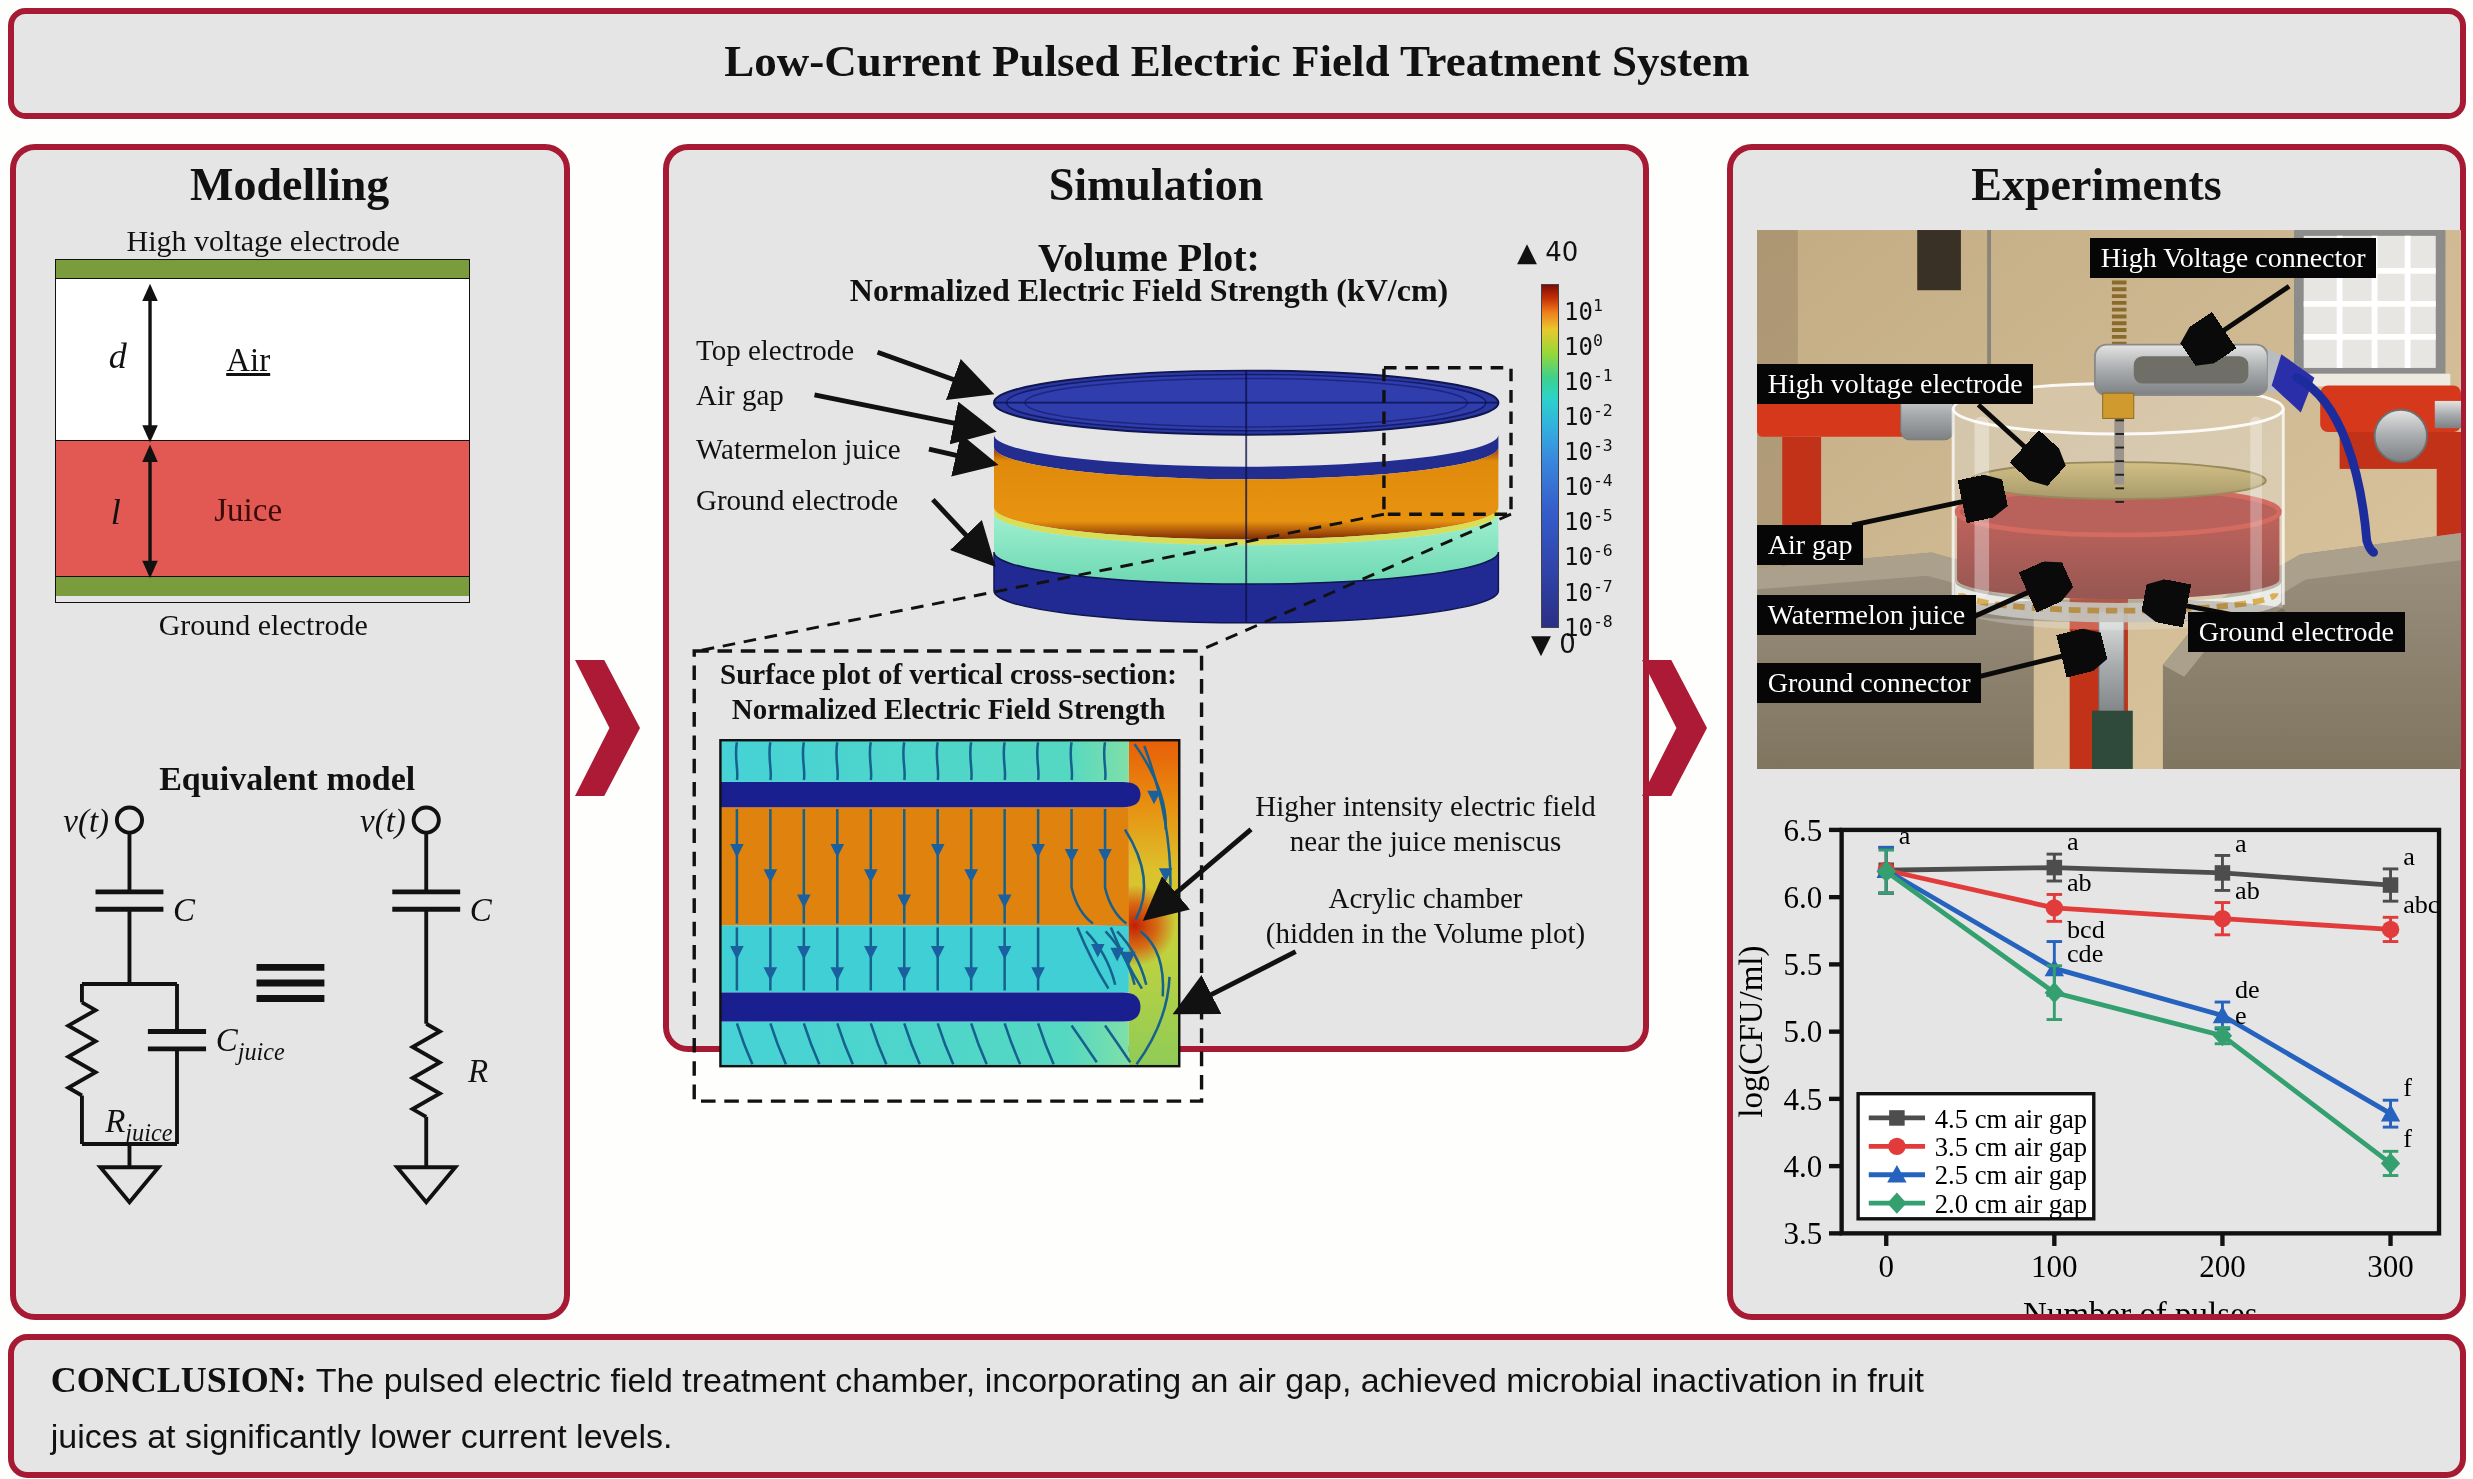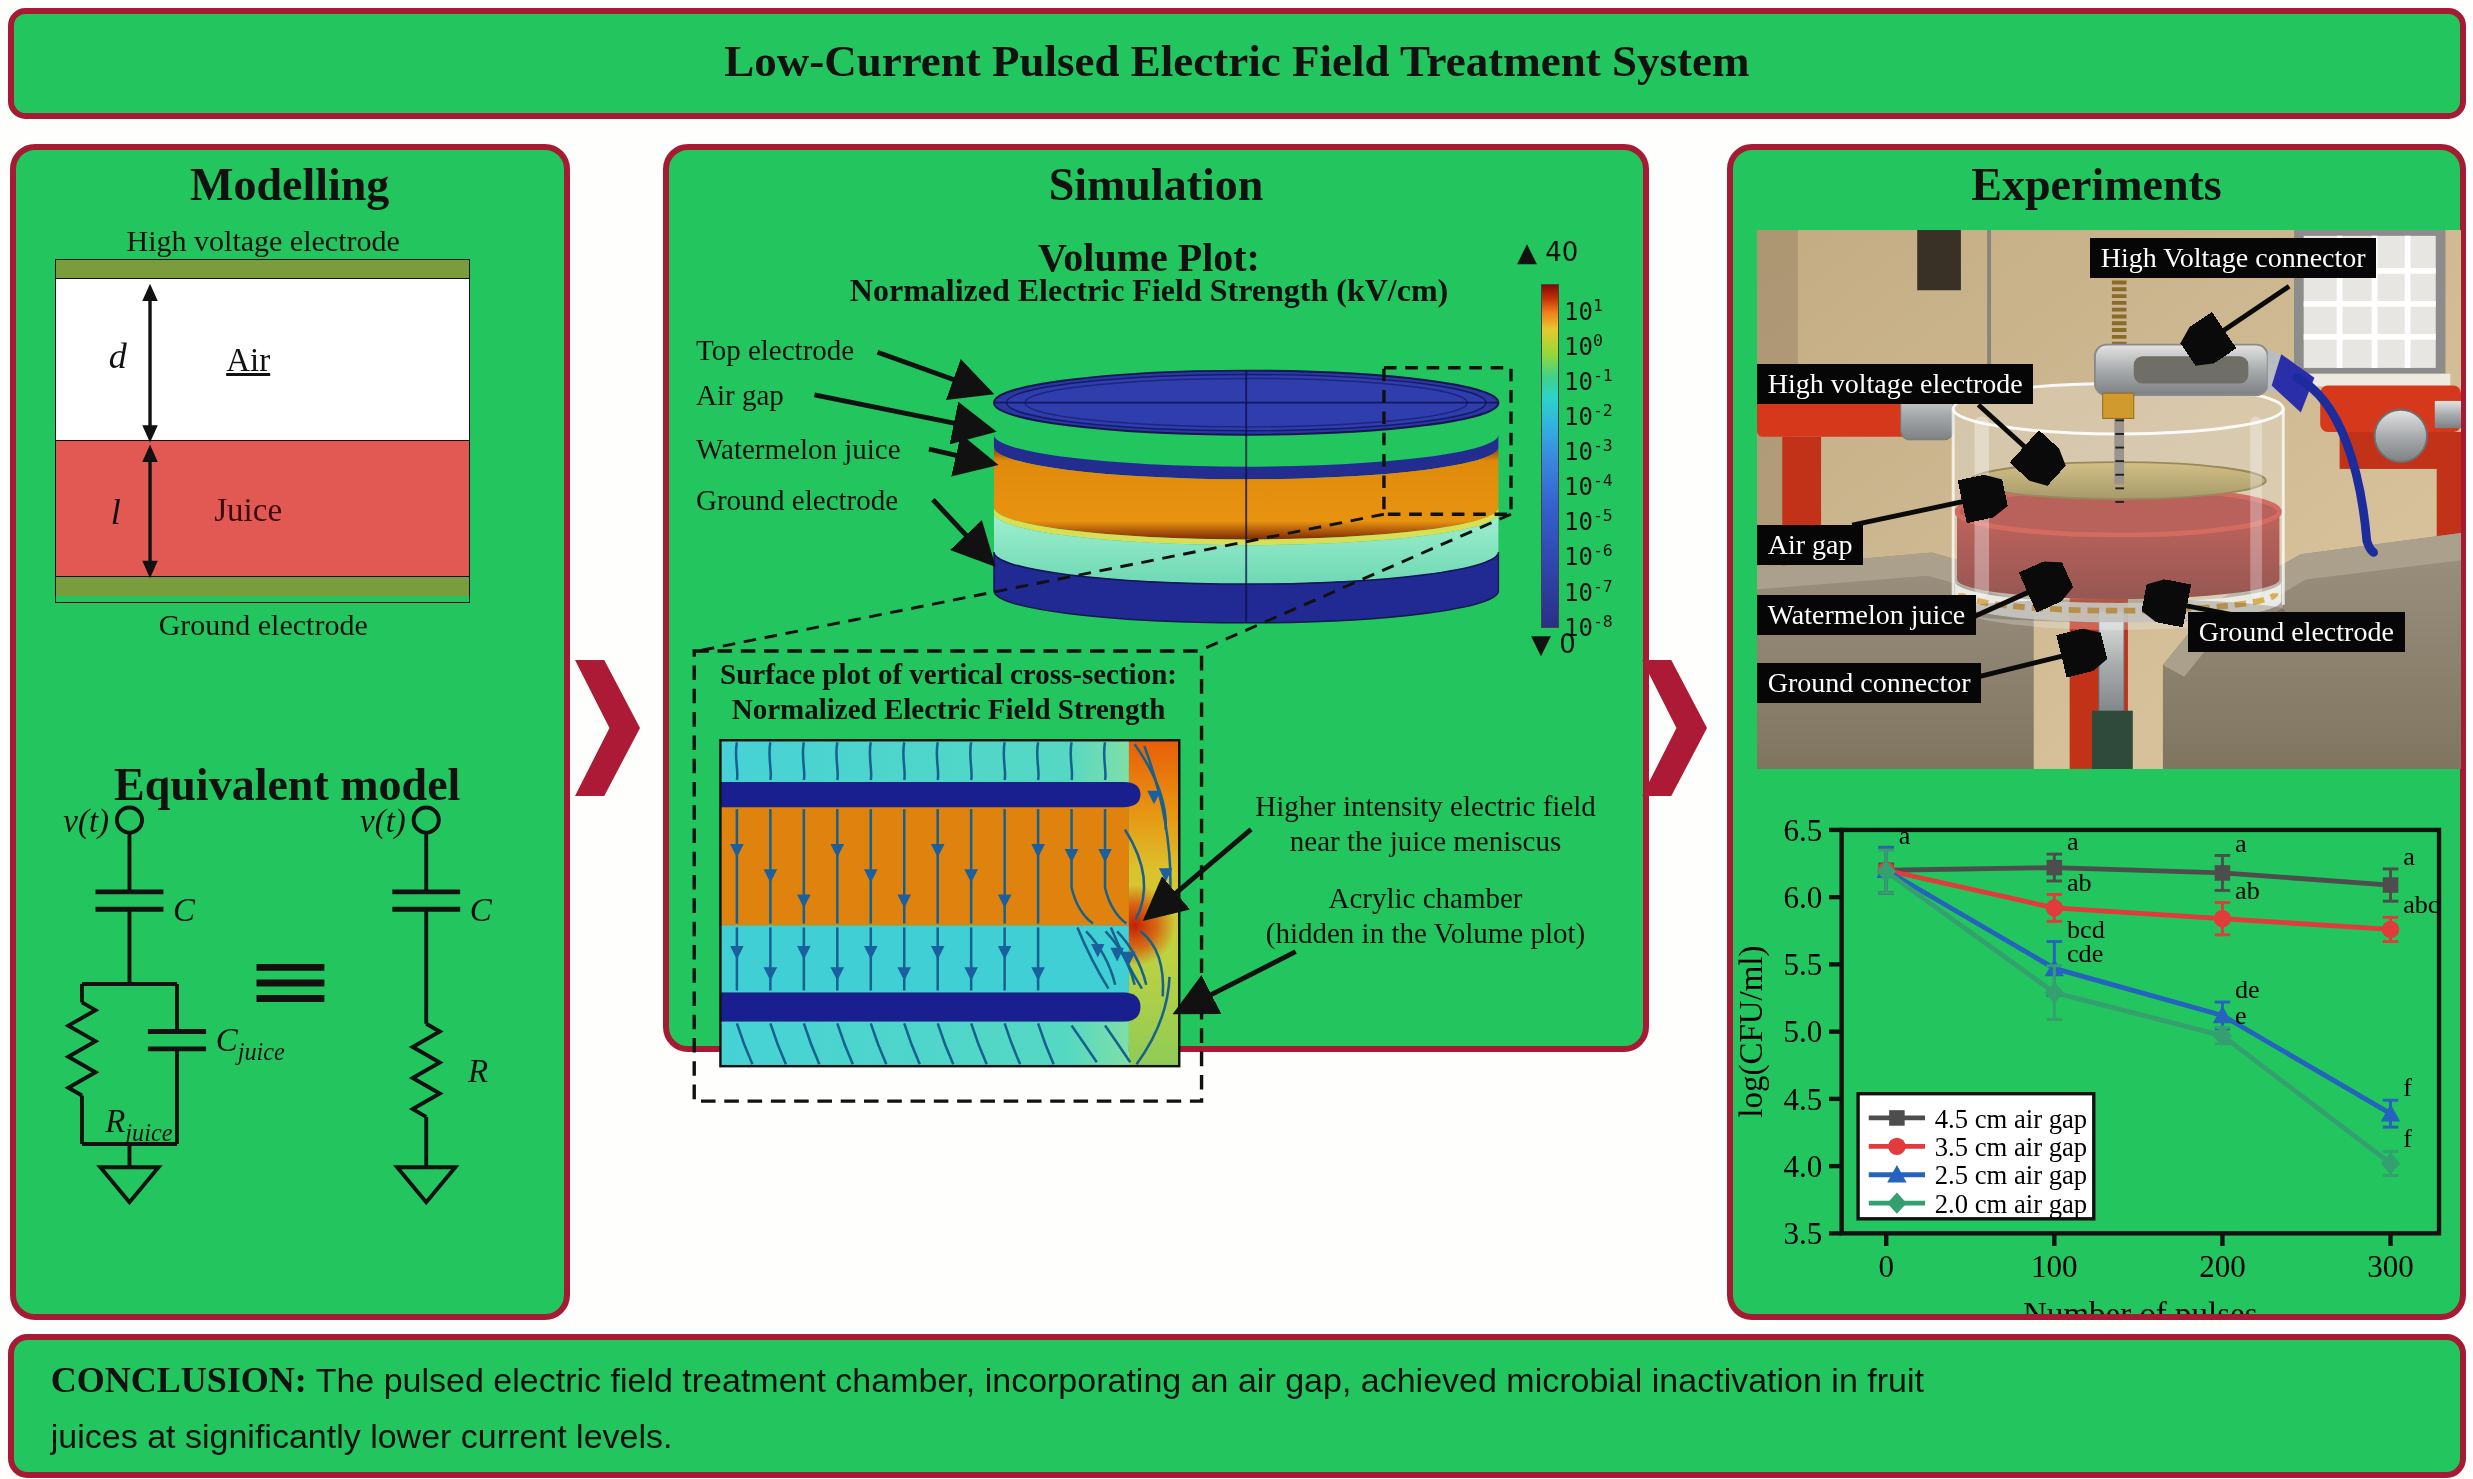--- a/index.html
+++ b/index.html
@@ -1,19 +1,19 @@
 <!DOCTYPE html>
 <html><head>
 <meta charset="utf-8">
 <style>
   :root{ --crimson:#A61B33; }
   html,body{margin:0;padding:0;background:#fff;}
   .page{position:relative;width:2473px;height:1480px;background:#FEFEFC;
         font-family:"Liberation Serif",serif;color:#111;overflow:hidden;}
-  .rbox{position:absolute;background:#22c55e;border:6.8px solid var(--crimson);
+  .rbox{position:absolute;background:#e5e5e5;border:6.8px solid var(--crimson);
         border-radius:25px;box-sizing:border-box;padding-left:23px;}
   .abs{position:absolute;}
   .ctr{text-align:center;}
   .b{font-weight:bold;}
   .i{font-style:italic;}
   .ptitle{position:absolute;left:0;right:0;top:7.8px;text-align:center;
           font-weight:bold;font-size:46px;}
   .lbl{position:absolute;font-size:29px;color:#111;line-height:1.15;}
   .chip{position:absolute;background:#060606;color:#fff;font-size:28px;
         padding:1.9px 10.7px;line-height:1.3;white-space:nowrap;}
@@ -62,21 +62,21 @@
           <path d="M97,328 L89,310 L105,310 Z"></path>
         </g>
       </svg>
     </div>
     <div class="lbl i" style="left:93px;top:186px;font-size:36px;">d</div>
     <div class="lbl ctr" style="left:155px;top:192px;width:155px;font-size:33px;text-decoration:underline;">Air</div>
     <div class="lbl i" style="left:95px;top:342px;font-size:36px;">l</div>
     <div class="lbl ctr" style="left:155px;top:342px;width:155px;font-size:33px;color:#3c0a08;">Juice</div>
     <div class="lbl ctr" style="left:39px;top:458px;width:417px;font-size:30px;">Ground electrode</div>
 
-    <div class="lbl ctr b" style="left:0;top:609px;width:543px;font-size:46px;">Equivalent model</div>
+    <div class="lbl ctr b" style="left:0;top:609px;width:543px;font-size:34px;">Equivalent model</div>
 
     <svg class="abs" style="left:0;top:637px;" width="546" height="456" viewBox="0 0 563 470">
       <g stroke="#111" stroke-width="4" fill="none">
 
         <circle cx="117" cy="34" r="13"></circle>
         <line x1="117" y1="47" x2="117" y2="108"></line>
         <line x1="82" y1="108" x2="152" y2="108" stroke-width="5"></line>
         <line x1="82" y1="126" x2="152" y2="126" stroke-width="5"></line>
         <line x1="117" y1="126" x2="117" y2="203"></line>
         <line x1="68" y1="203" x2="166" y2="203"></line>

